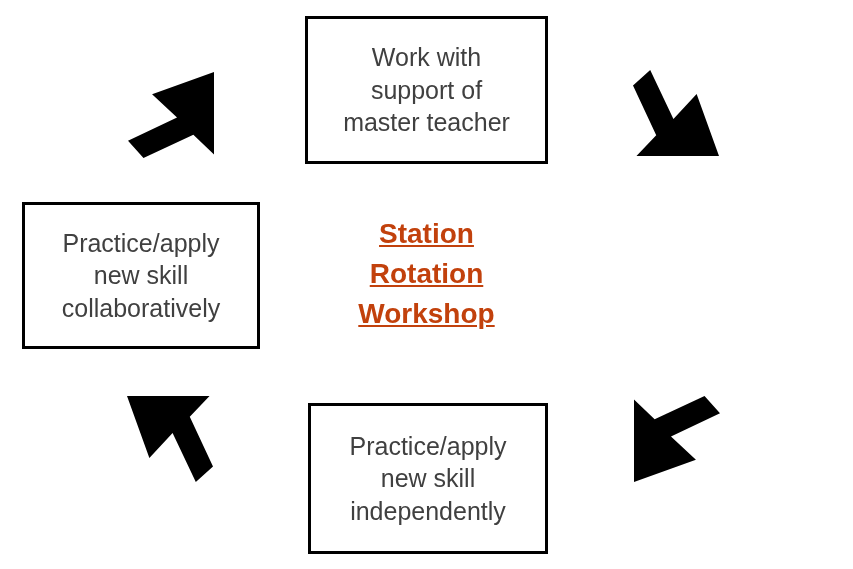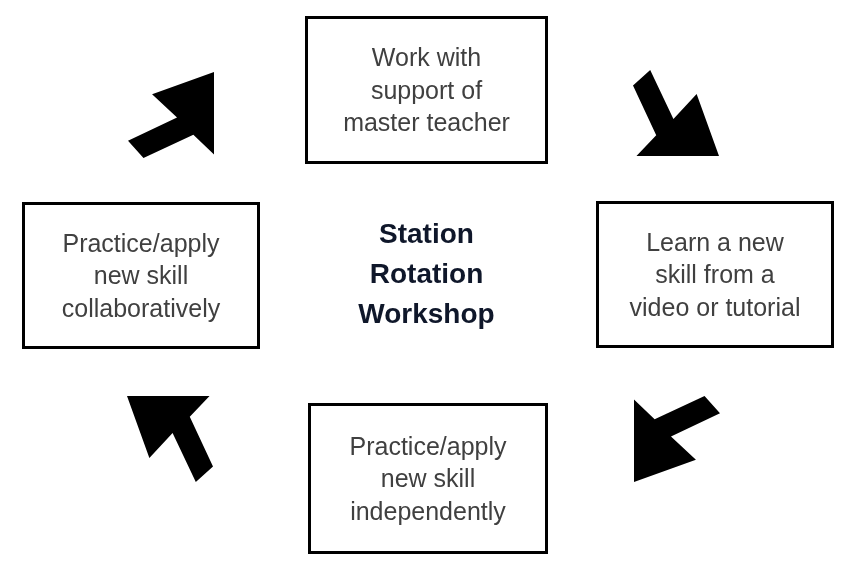--- a/index.html
+++ b/index.html
@@ -43,22 +43,23 @@
   #center-title {
     position: absolute;
     left: 300px;
     top: 214px;
     width: 253px;
     text-align: center;
     font-family: "Liberation Sans", sans-serif;
     font-size: 28px;
     font-weight: bold;
     line-height: 1.42;
-    color: #0f172a;
+    color: #c2410c;
     white-space: pre-line;
+    text-decoration: underline;
   }
 
   
   .arrow {
     position: absolute;
     width: 88px;
     height: 86px;
   }
   #arrow-ne { left: 127px; top: 72px; }
   #arrow-se { left: 632px; top: 70px; }
@@ -71,25 +72,20 @@
 <body>
 
 <div id="canvas">
 
   <div class="node-box" id="box-top">
     <span class="node-label">Work with
 support of
 master teacher</span>
   </div>
 
-  <div class="node-box" id="box-right">
-    <span class="node-label">Learn a new
-skill from a
-video or tutorial</span>
-  </div>
 
   <div class="node-box" id="box-bottom">
     <span class="node-label">Practice/apply
 new skill
 independently</span>
   </div>
 
   <div class="node-box" id="box-left">
     <span class="node-label">Practice/apply
 new skill

